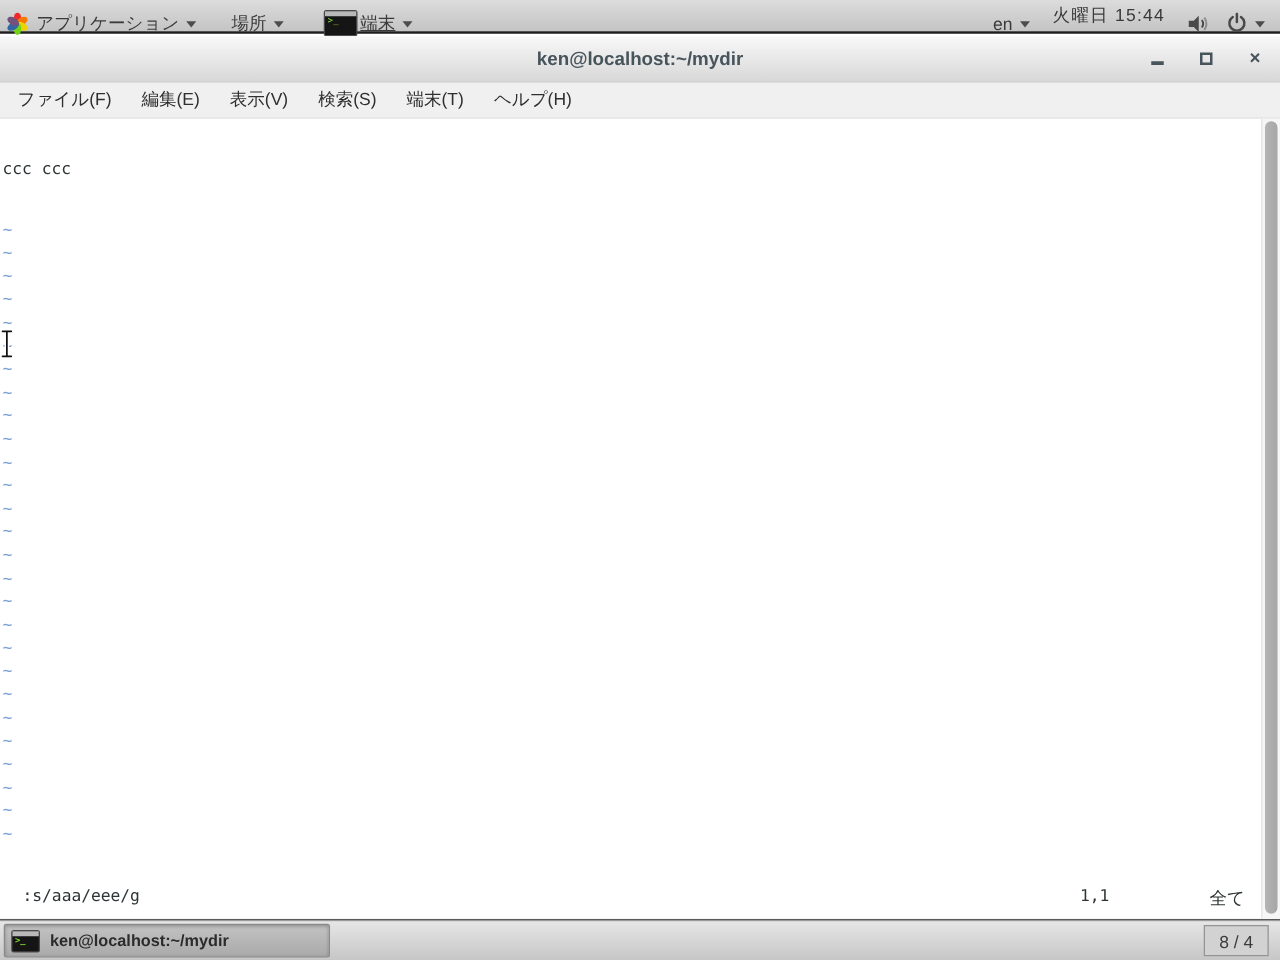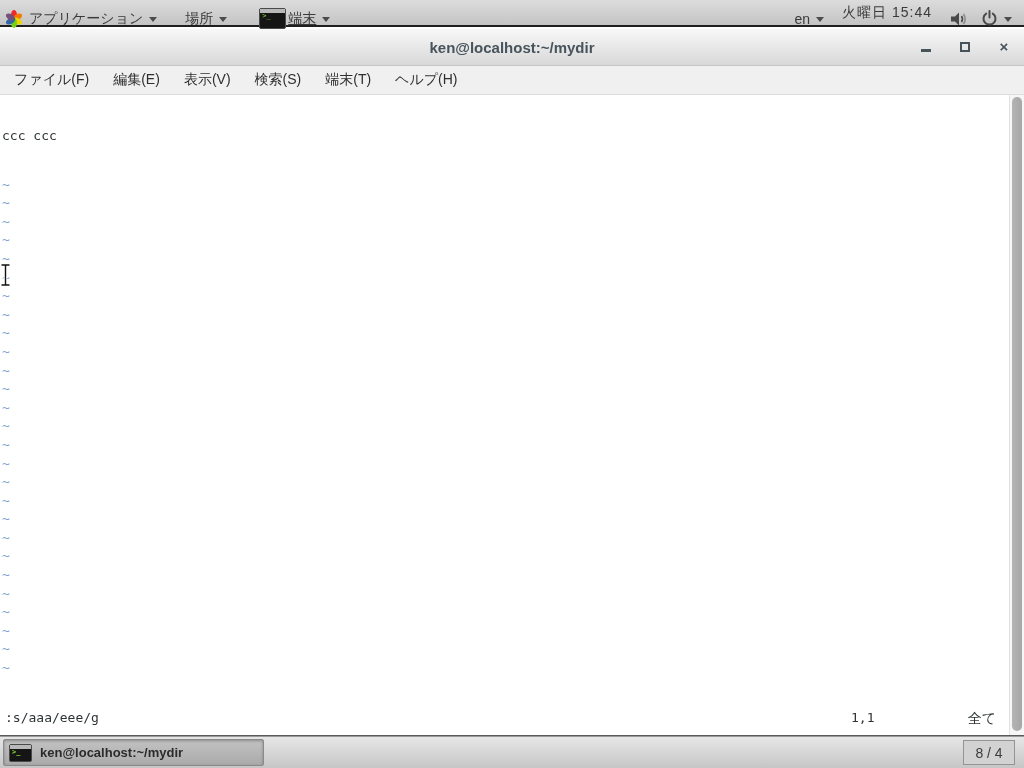--- a/index.html
+++ b/index.html
@@ -63,21 +63,21 @@
 
   
   .terminal {
     position:relative; flex:1; background:#ffffff;
     font-family:"DejaVu Sans Mono", monospace;
     font-size:13px; color:#2e3436;
   }
   .term-content { position:absolute; top:2px; left:2px; right:17px; white-space:pre; }
   .term-line { height:18.6px; line-height:18.6px; }
   .cursor-block { color:#ffffff; padding:0 0.5px; }
-  .status-line { position:absolute; left:5px; right:17px; bottom:8px; height:18px; line-height:18px;text-align:right; }
+  .status-line { position:absolute; left:18px; right:17px; bottom:8px; height:18px; line-height:18px;text-align:right; }
   .status-cmd { position:absolute; left:0; }
   .status-ruler { position:absolute; left:846px; }
   .status-scrollpos { position:absolute; right:11px; font-family:"Liberation Sans",sans-serif; font-size:14px; }
 
   .scrollbar {
     position:absolute; top:0; right:0; bottom:0; width:15px;
     background:#f6f6f6; border-left:1px solid #e2e2e2;
   }
   .scroll-thumb {
     position:absolute; left:2px; right:2px; top:2px; bottom:4px;

